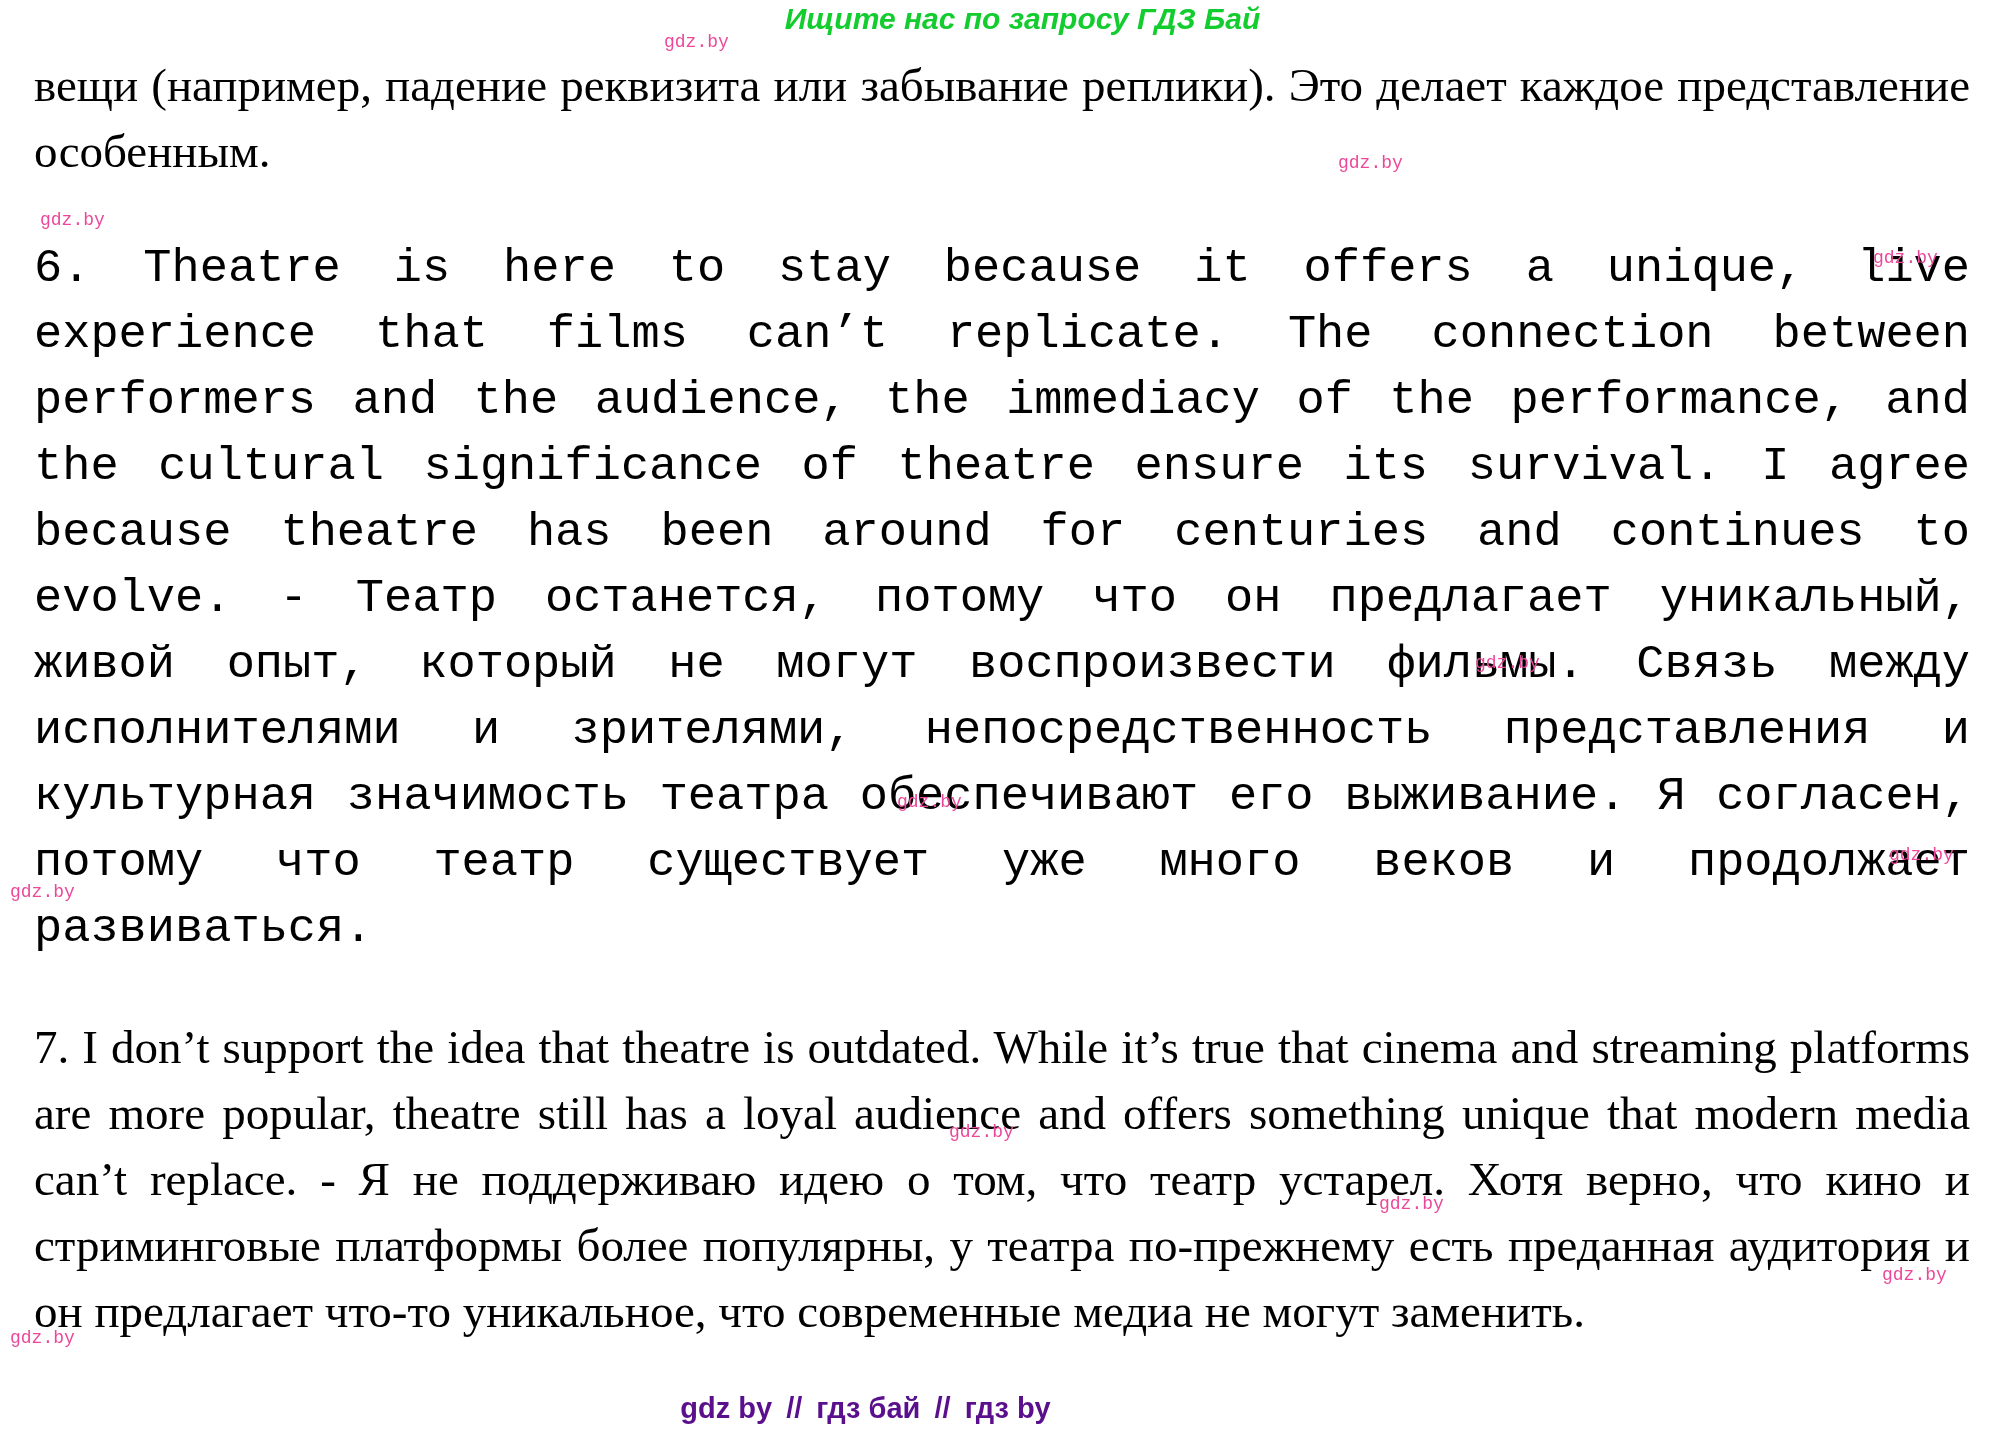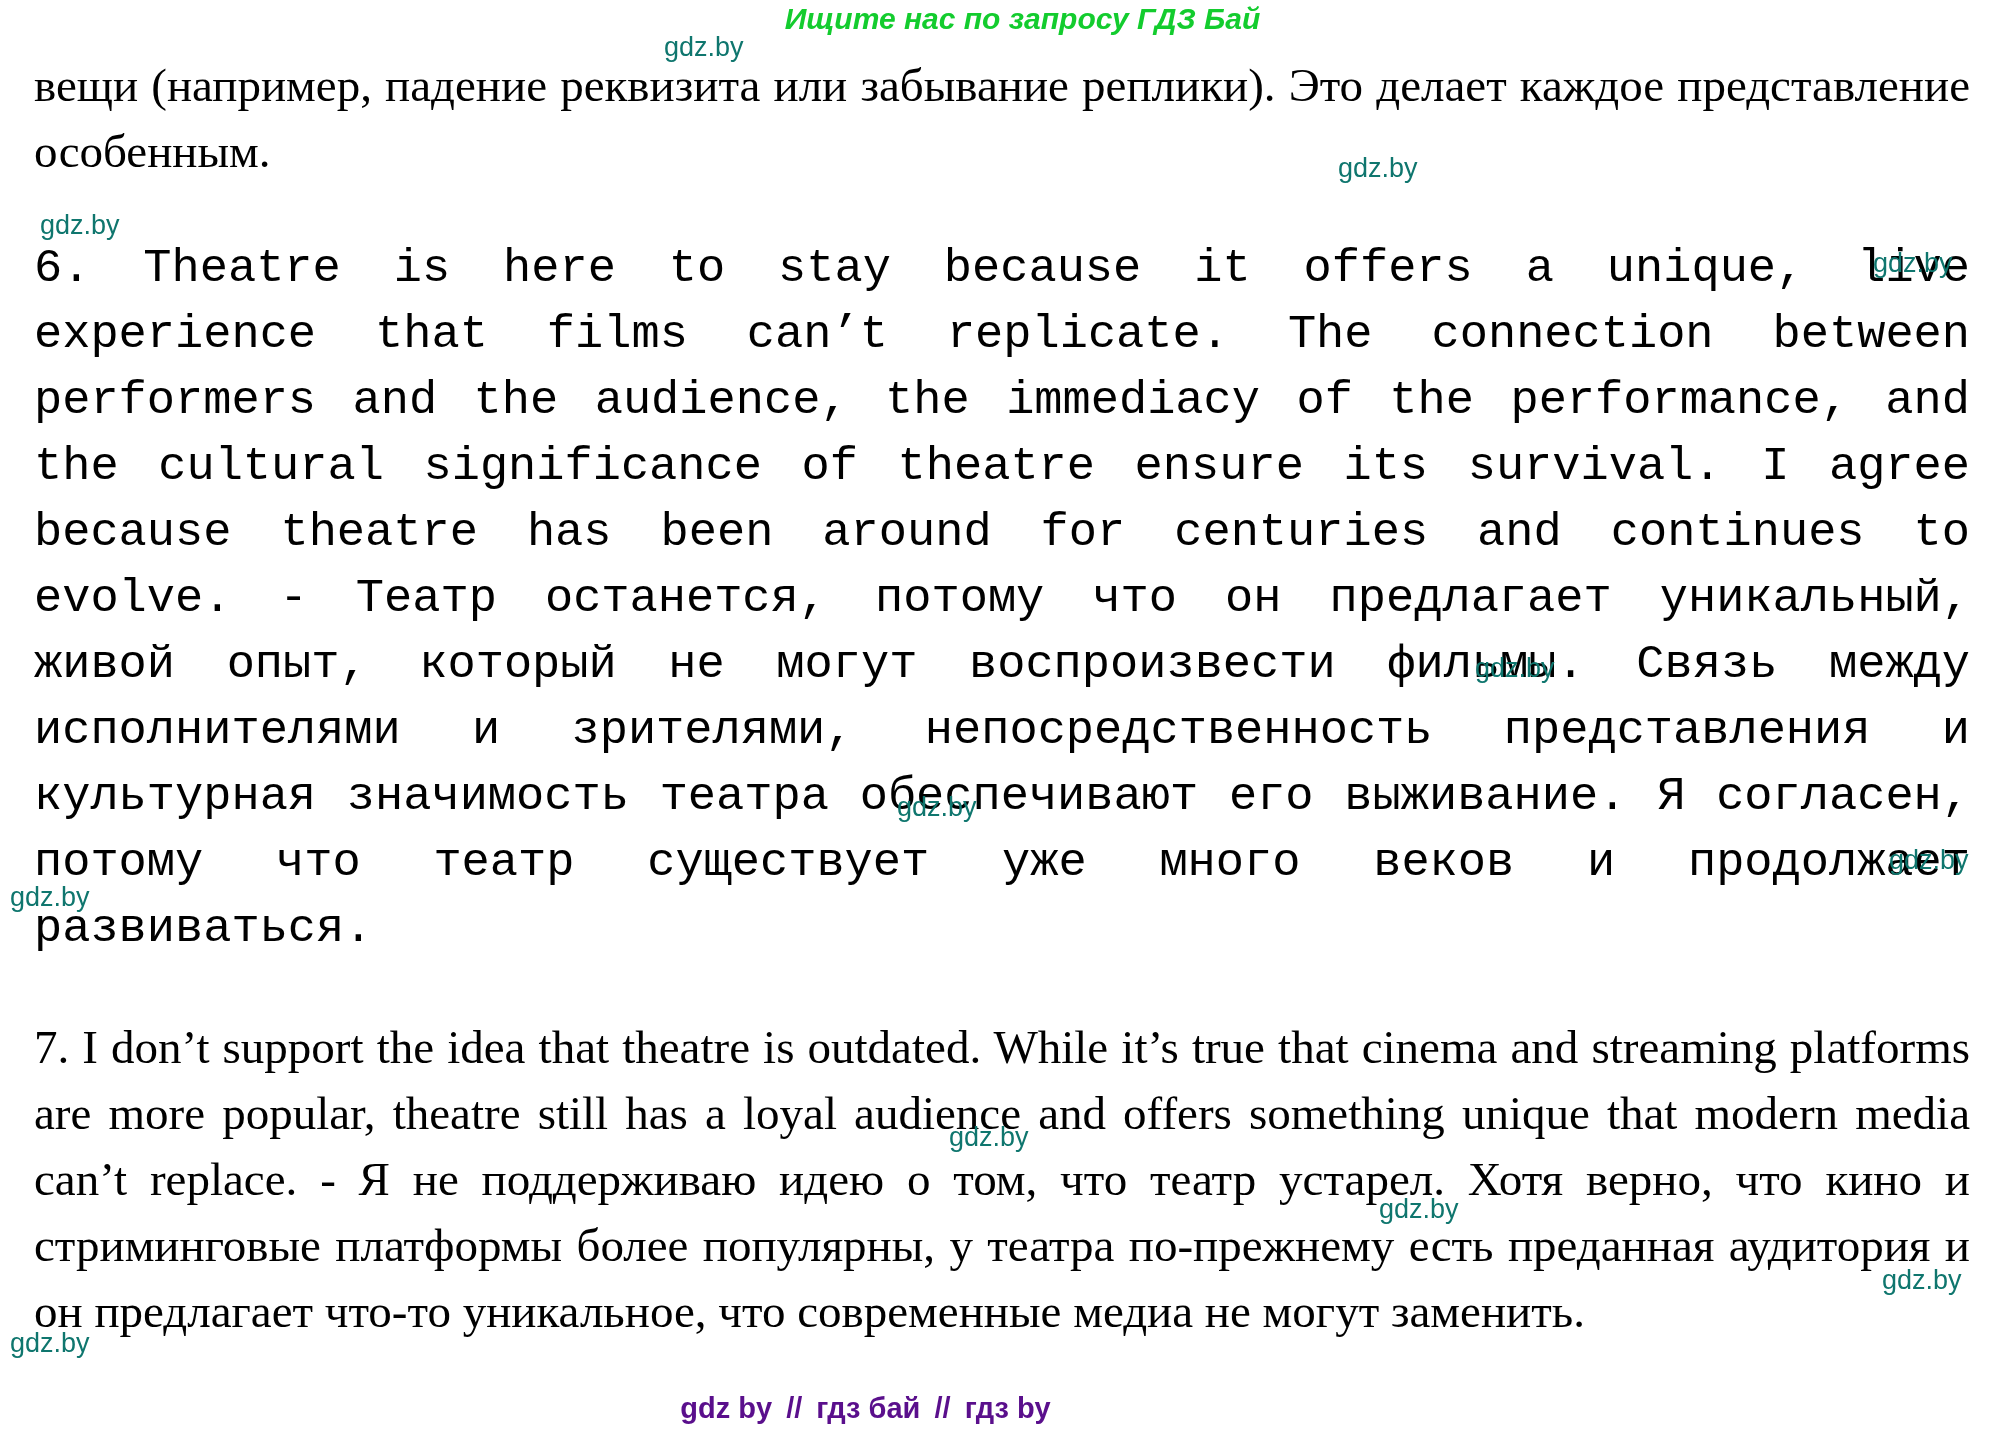--- a/index.html
+++ b/index.html
@@ -65,24 +65,24 @@
     font-family: Liberation Mono, monospace;
   }
 
   .para-7 {
     margin-bottom: 8px;
   }
 
   
   .wm {
     position: absolute;
-    font-family: Liberation Sans, sans-serif;
-    font-size: 27px;
+    font-family: Liberation Mono, monospace;
+    font-size: 18px;
     font-weight: 400;
-    color: #0f766e;
+    color: #ec4899;
     white-space: nowrap;
     letter-spacing: 0px;
   }
 
   
   .footer-links {
     position: absolute;
     left: 0;
     bottom: 14px;
     width: 1731px;

